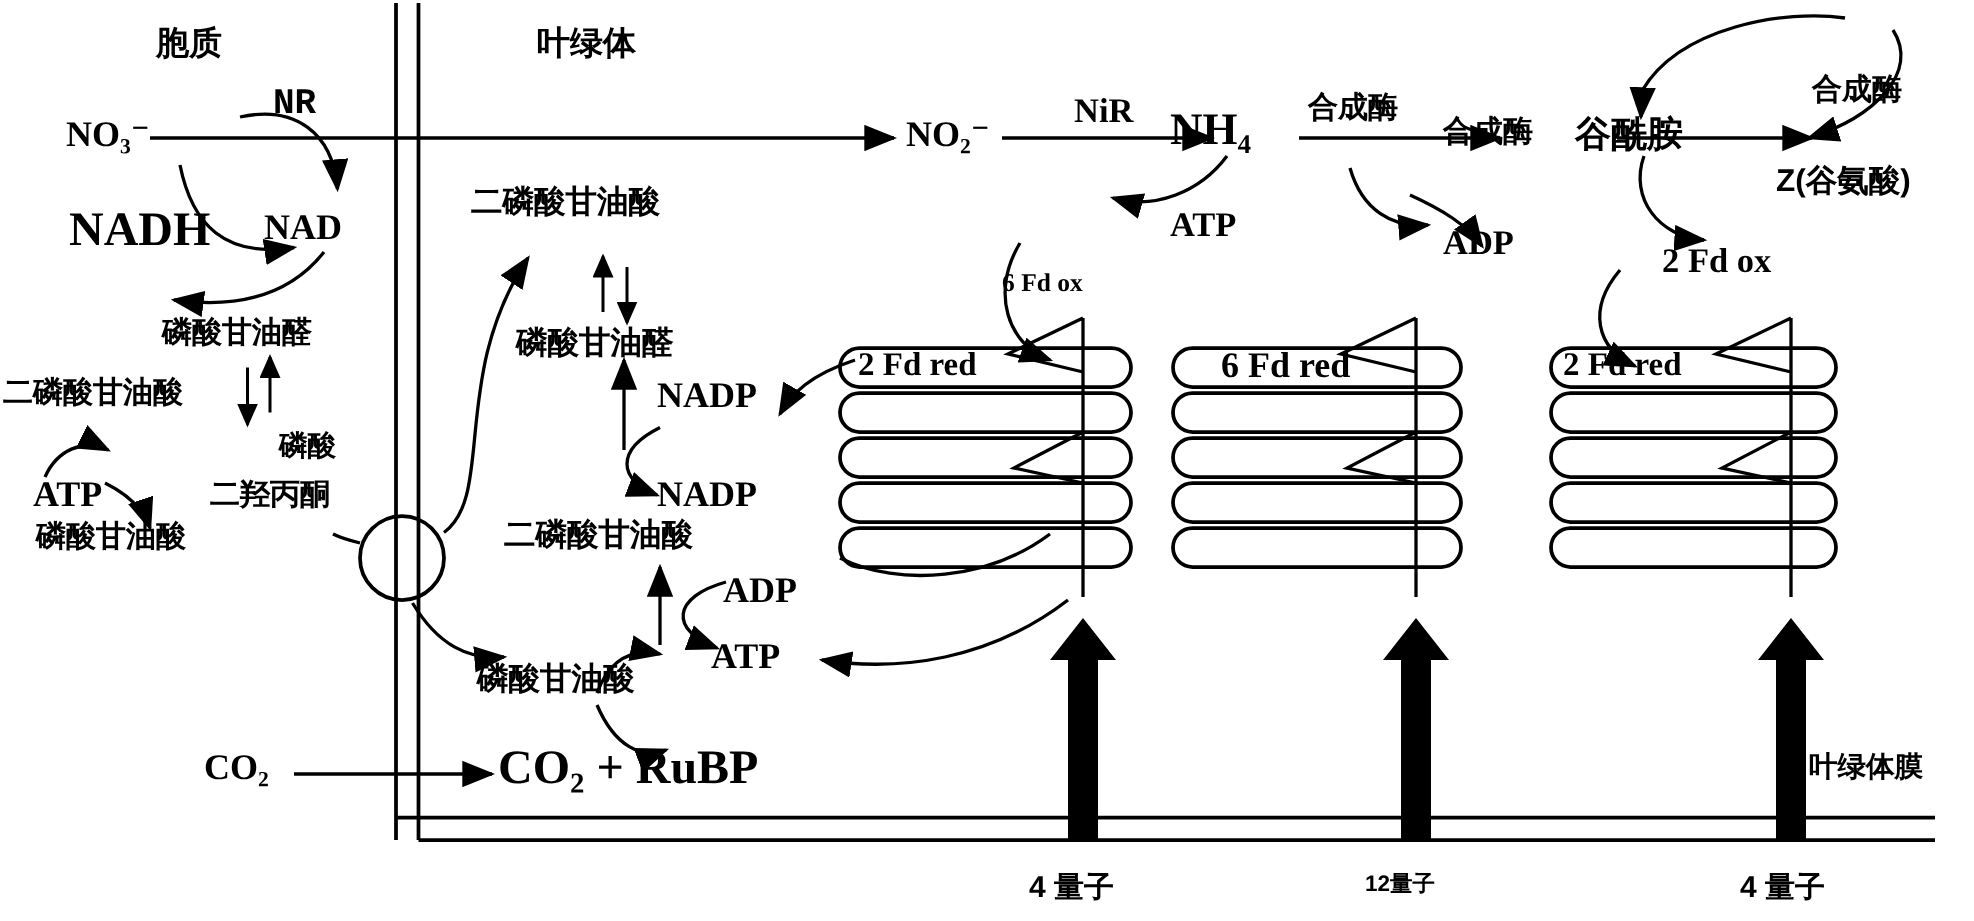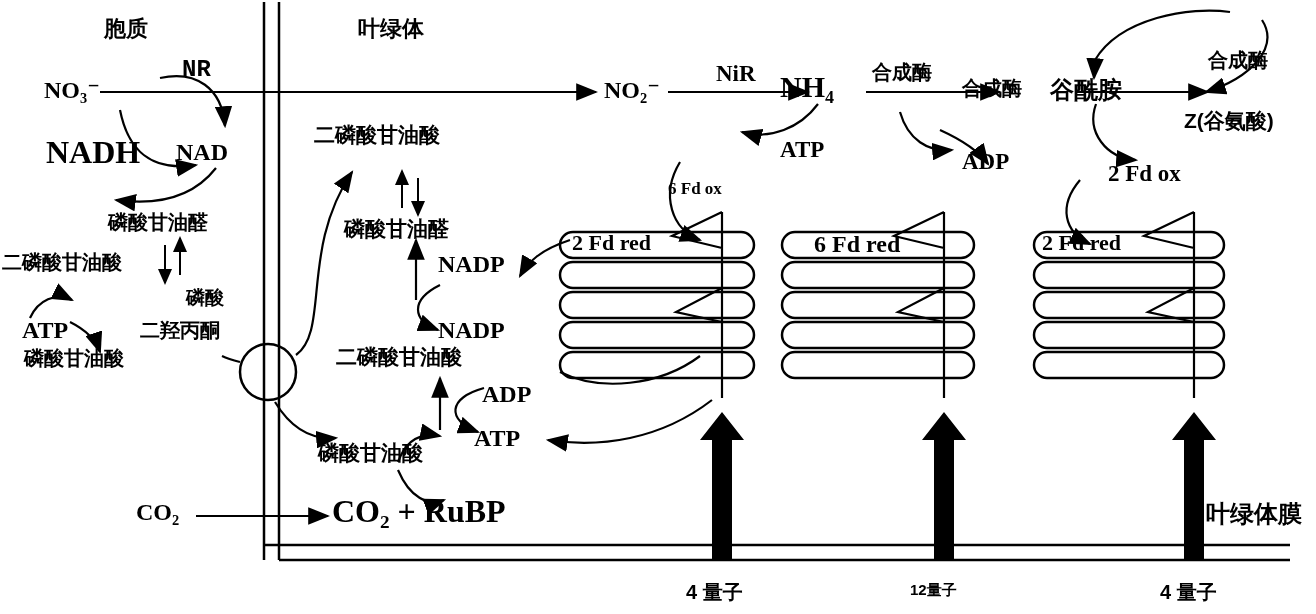--- a/index.html
+++ b/index.html
@@ -116,21 +116,21 @@
 
     <g fill="#000">
       <path d="M712,560 L712,440 L700,440 L722,412 L744,440 L732,440 L732,560 z"></path>
       <path d="M934,560 L934,440 L922,440 L944,412 L966,440 L954,440 L954,560 z"></path>
       <path d="M1184,560 L1184,440 L1172,440 L1194,412 L1216,440 L1204,440 L1204,560 z"></path>
     </g>
   </svg>
 
   <div class="lbl cn" style="left:104px;top:18px;font-size:22px;">胞质</div>
   <div class="lbl cn" style="left:358px;top:18px;font-size:22px;">叶绿体</div>
-  <div class="lbl cn" style="left:1206px;top:502px;font-size:24px;">叶绿体膜</div>
+  <div class="lbl cn" style="left:1206px;top:502px;font-size:19px;">叶绿体膜</div>
 
   <div class="lbl en" style="left:44px;top:78px;font-size:24px;">NO₃⁻</div>
   <div class="lbl en" style="left:182px;top:58px;font-size:24px;font-family:Liberation Mono, monospace;">NR</div>
   <div class="lbl en" style="left:46px;top:136px;font-size:32px;">NADH</div>
   <div class="lbl en" style="left:176px;top:140px;font-size:24px;">NAD</div>
 
   <div class="lbl cn" style="left:108px;top:212px;font-size:20px;">磷酸甘油醛</div>
   <div class="lbl cn" style="left:2px;top:252px;font-size:20px;">二磷酸甘油酸</div>
   <div class="lbl en" style="left:22px;top:318px;font-size:24px;">ATP</div>
   <div class="lbl cn" style="left:24px;top:348px;font-size:20px;">磷酸甘油酸</div>

